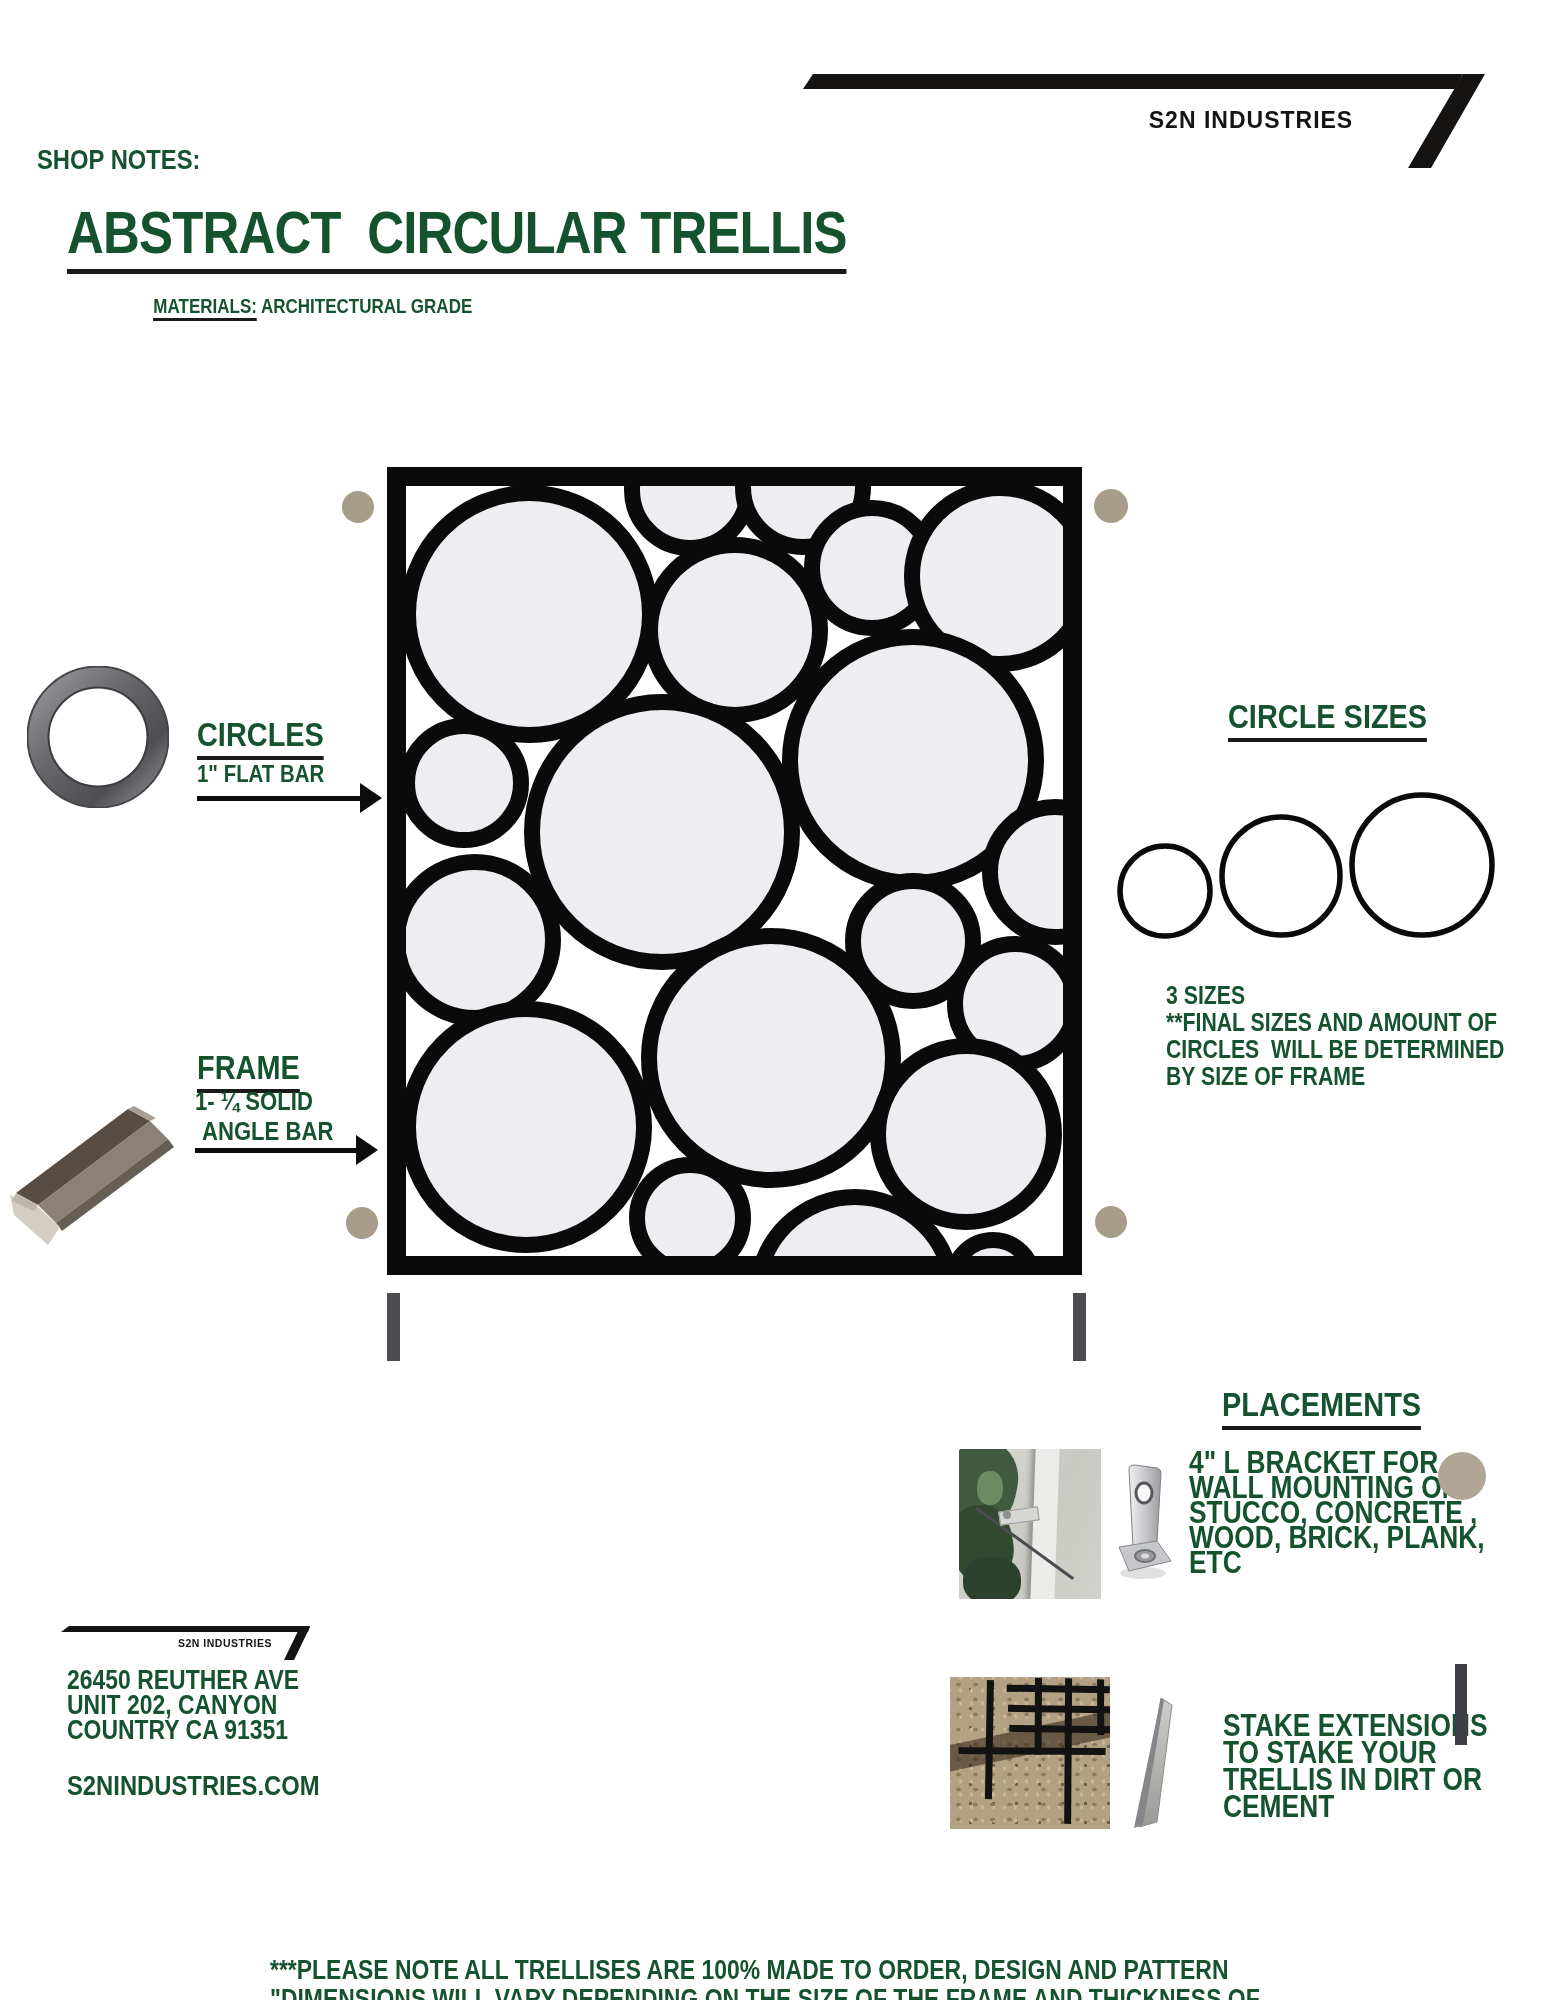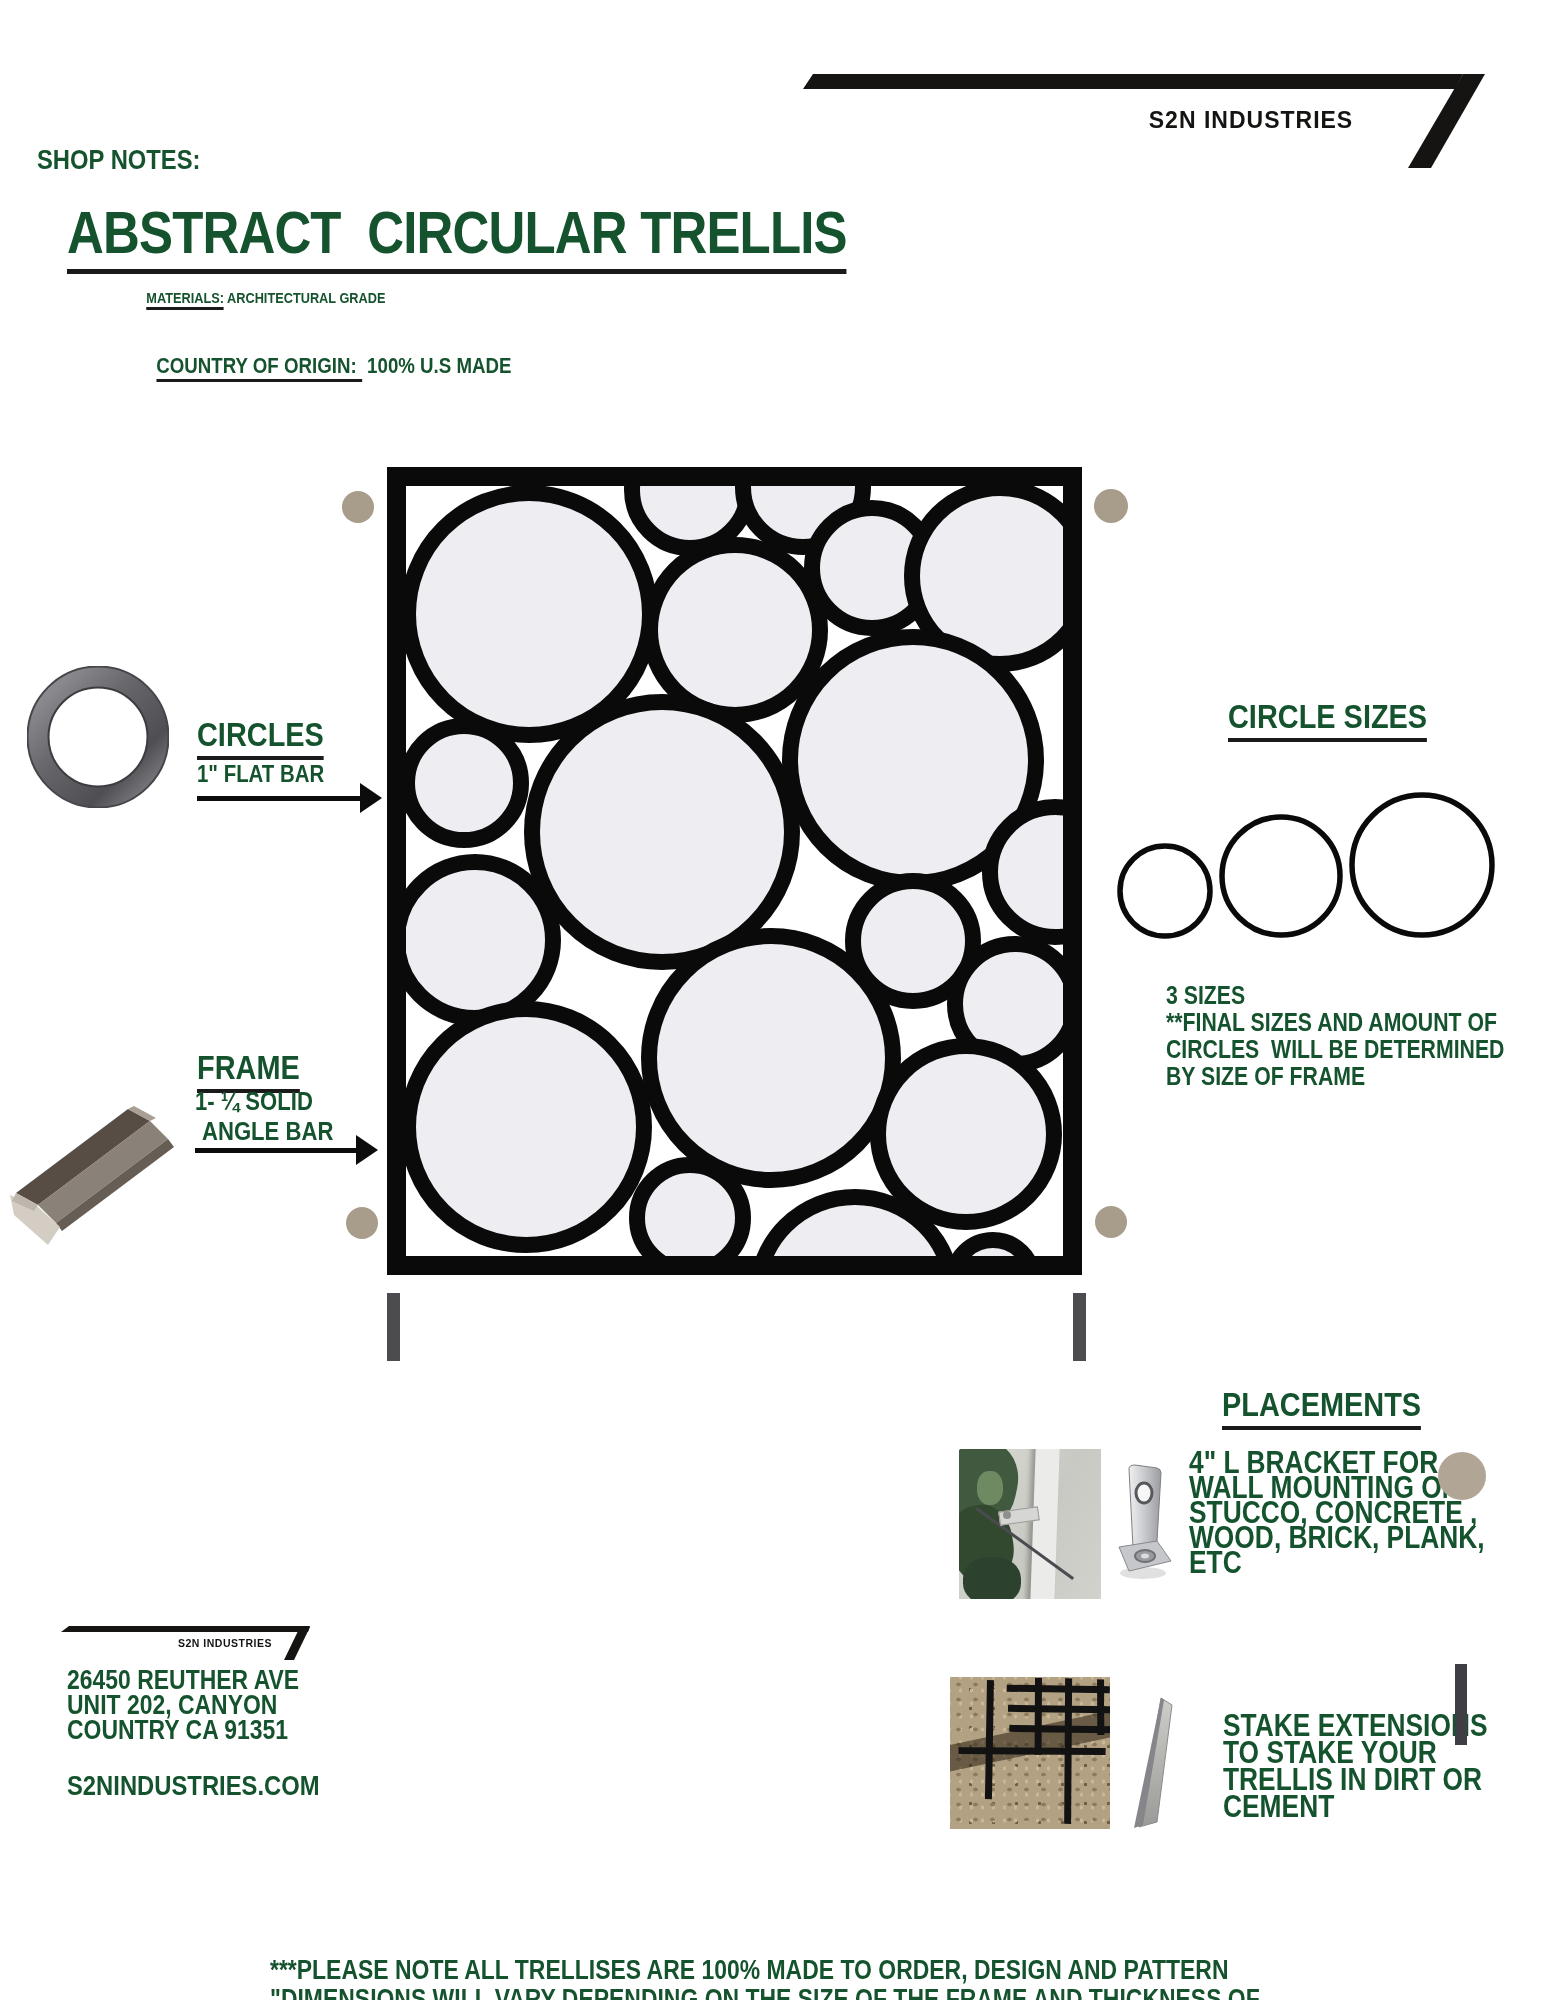--- a/index.html
+++ b/index.html
@@ -38,31 +38,26 @@
   <svg class="abs" style="left:790px;top:58px" width="705" height="115" viewBox="0 0 705 115">
     <polygon points="23,16 673,16 665,31 13,31" fill="#161412"></polygon>
     <polygon points="673,16 695,16 641,110 618,110" fill="#161412"></polygon>
     <text x="461" y="70" text-anchor="middle" font-family="Liberation Sans, sans-serif" font-size="23" font-weight="700" letter-spacing="1" fill="#161412">S2N INDUSTRIES</text>
   </svg>
 
   <div class="abs b cond" style="left:37px;top:144px;font-size:28px;">SHOP NOTES:</div>
 
   <div class="abs b cond ul" style="left:67px;top:198px;font-size:60px;letter-spacing:-1px;border-bottom-width:5px;">ABSTRACT  CIRCULAR TRELLIS</div>
 
-  <div class="abs" style="left:125px;top:272px;font-size:15px;text-align:center;">
+  <div class="abs" style="left:125px;top:272px;font-size:20px;text-align:center;">
     <span class="b cond" style="display:inline-block;">
       <span class="ul3">MATERIALS:</span><span> </span><span>ARCHITECTURAL GRADE</span>
     </span>
   </div>
 
-  <div class="abs" style="left:125px;top:327px;font-size:22px;">
-    <span class="b cond" style="display:inline-block;">
-      <span class="ul3">COUNTRY OF ORIGIN: </span><span> </span><span>100% U.S MADE</span>
-    </span>
-  </div>
 
   <svg id="trellis-svg" class="abs" style="left:387px;top:467px" width="695" height="808" viewBox="0 0 695 808">
       <defs>
         <clipPath id="inner-clip">
           <rect x="19" y="19" width="657" height="770"></rect>
         </clipPath>
       </defs>
       <g clip-path="url(#inner-clip)">
         <circle cx="142" cy="147" r="121" fill="#ededf2" stroke="#0a0a0a" stroke-width="16"></circle>
         <circle cx="303" cy="23" r="58" fill="#ededf2" stroke="#0a0a0a" stroke-width="16"></circle>

